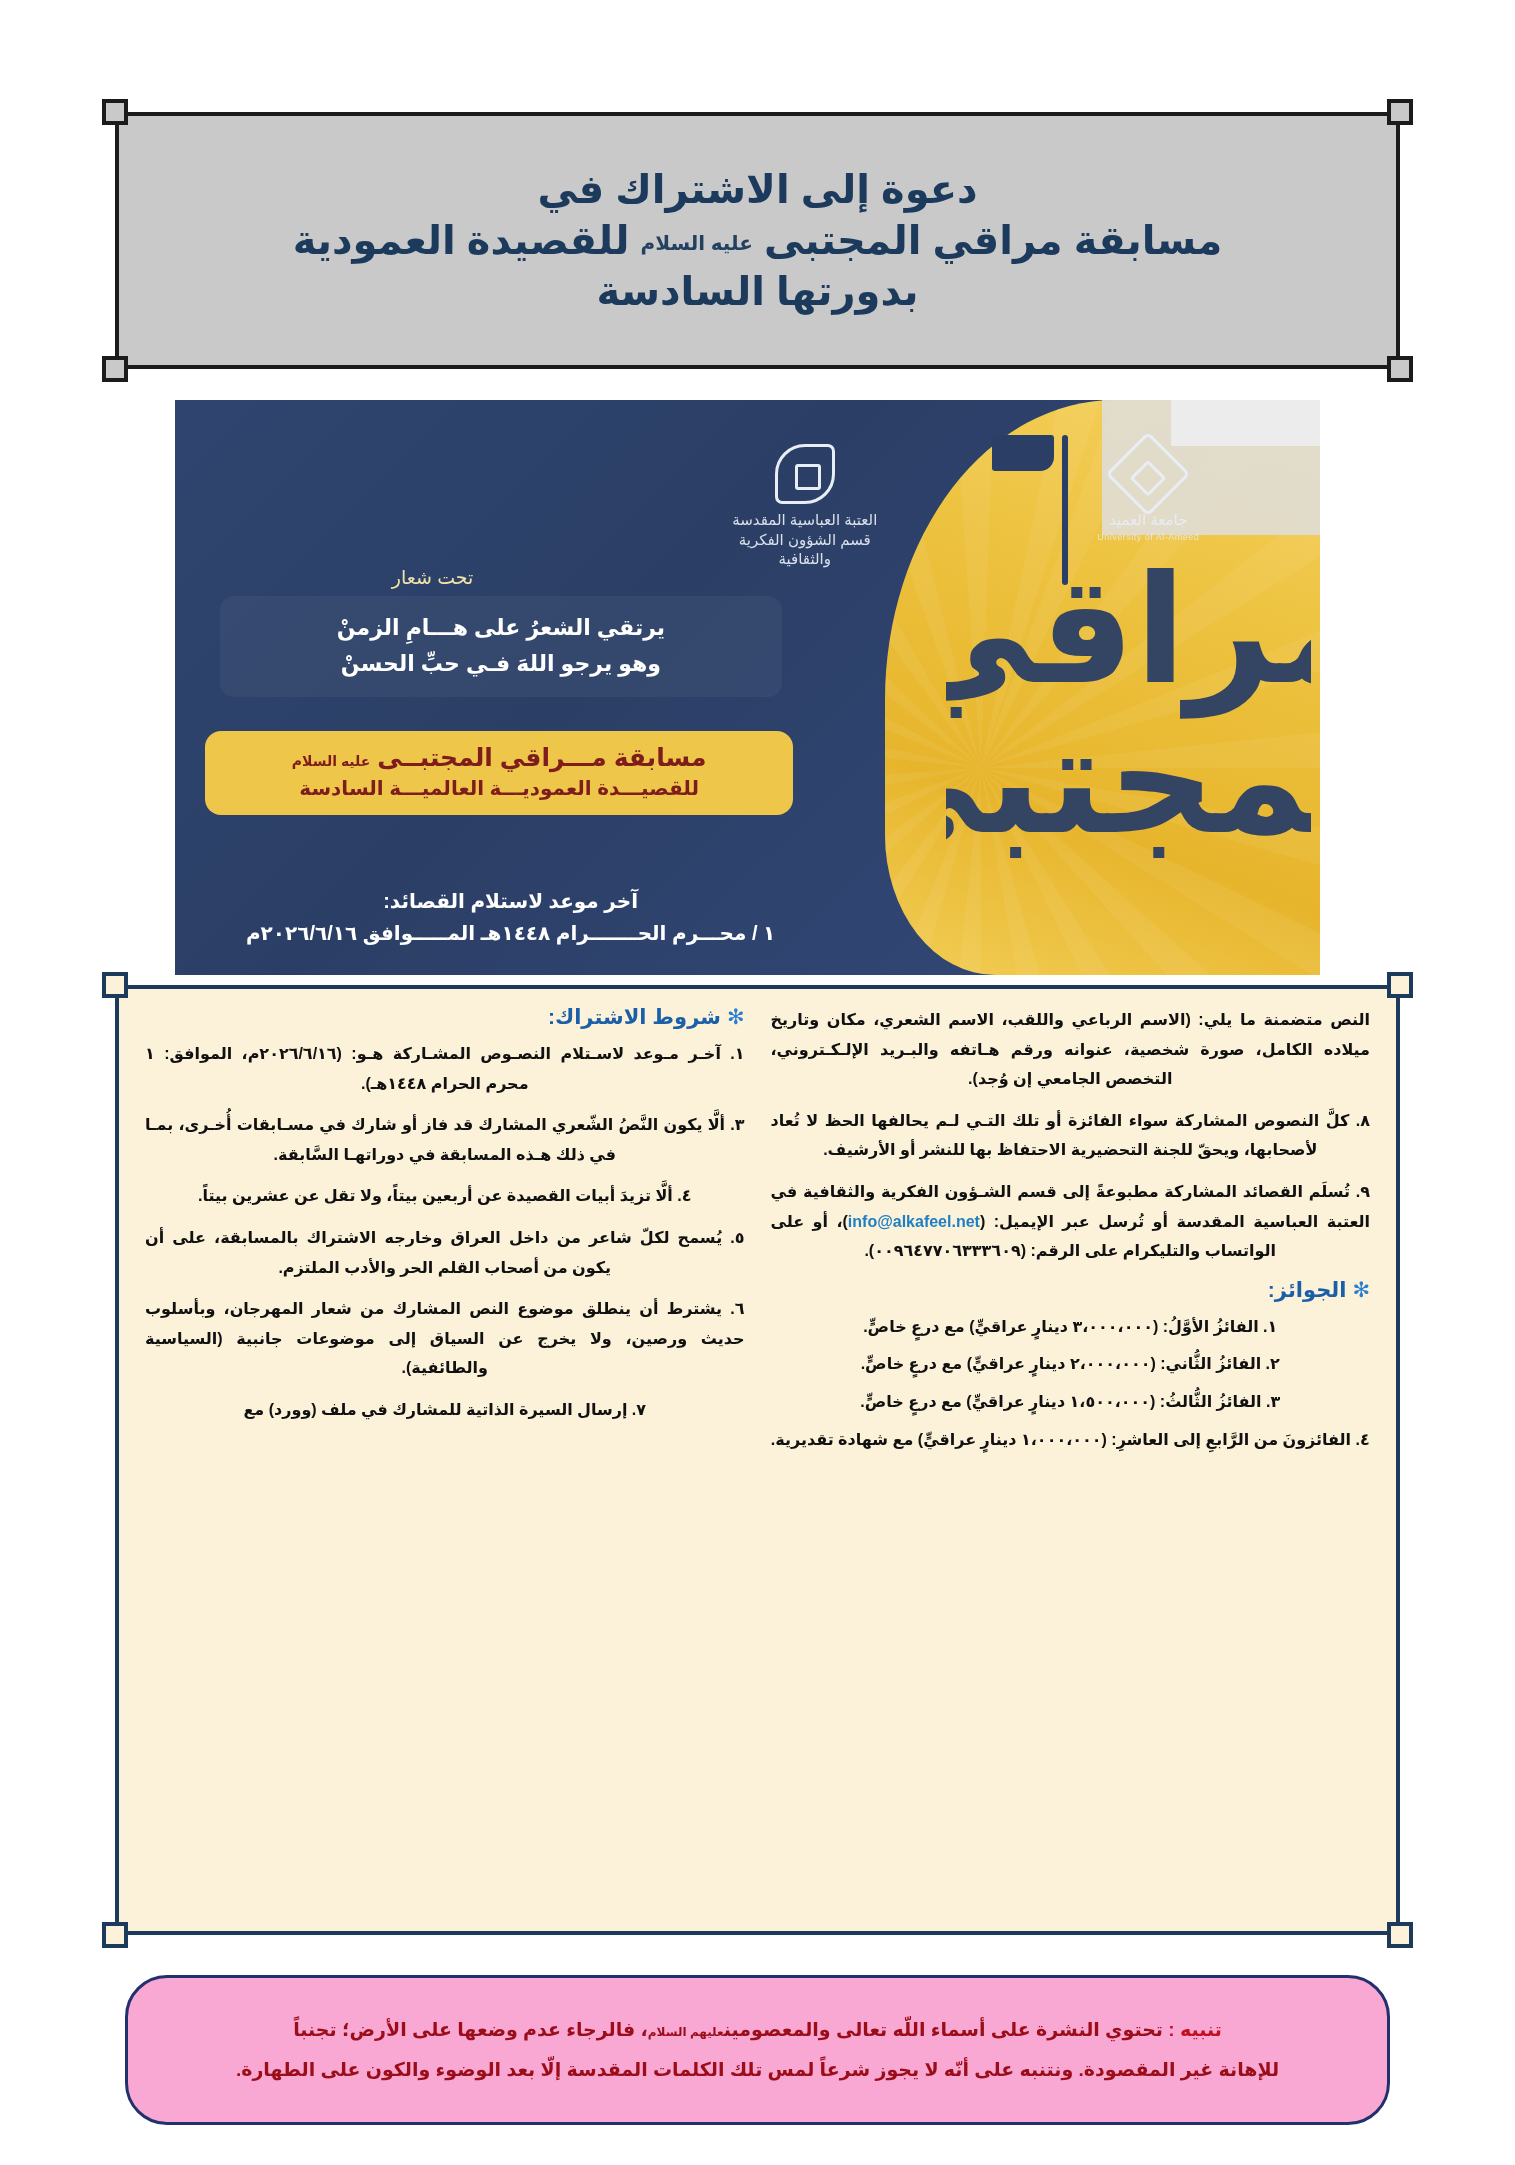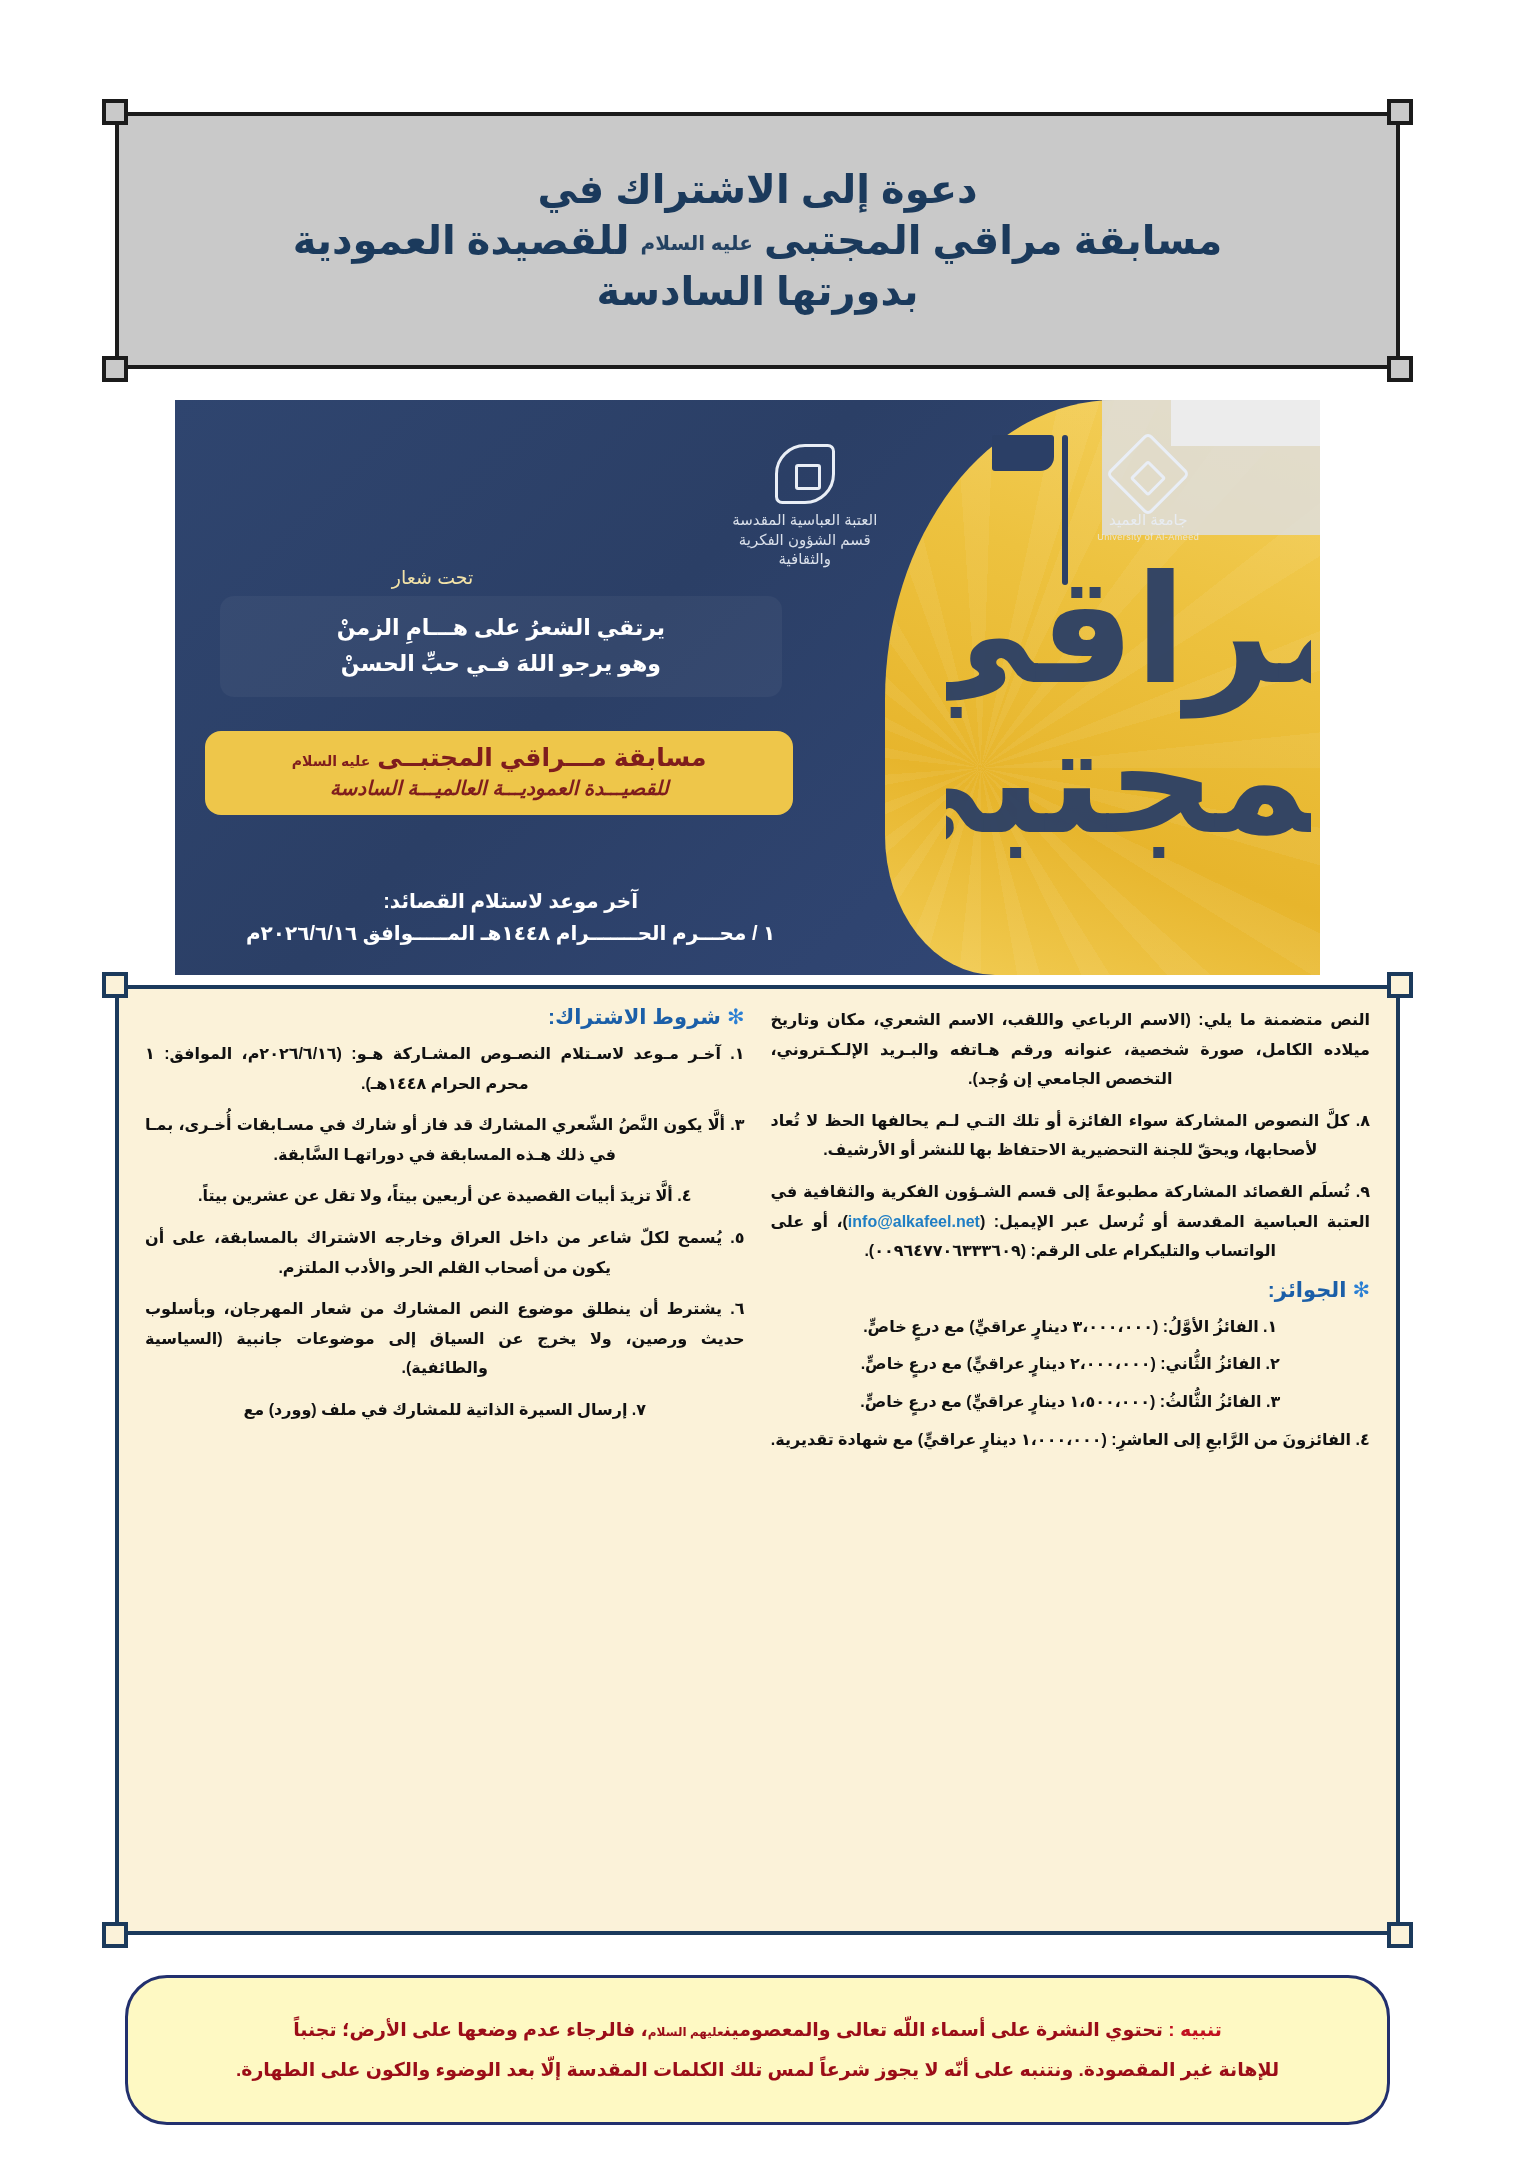--- a/index.html
+++ b/index.html
@@ -186,21 +186,21 @@
     border-radius:16px;
     padding:10px 18px 12px 18px;
     color:#7f1d1d;
     text-align:center;
   }
   .ribbon .r1{
     font-size:25px; font-weight:bold; letter-spacing:1px; line-height:1.3;
   }
   .ribbon .r1 .honorific{font-size:14px;}
   .ribbon .r2{
-    font-size:20px; font-weight:bold; letter-spacing:1px; line-height:1.45;font-style:italic;
+    font-size:20px; font-weight:bold; letter-spacing:1px; line-height:1.45;
   }
 
   .deadline{
     position:absolute;
     bottom:30px; left:30px; right:44%;
     text-align:center;
     color:#ffffff;
   }
   .deadline .d1{ font-size:20px; font-weight:bold; margin-bottom:8px;}
   .deadline .d2{ font-size:20px; font-weight:bold; letter-spacing:.4px;}
@@ -267,21 +267,21 @@
   }
   .email{ color:#1f7ec4; font-weight:bold; direction:ltr; unicode-bidi:embed;}
 
   
   .notice{
     position:absolute;
     left:125px; top:1975px;
     width:1265px; height:150px;
     border:3px solid #22306e;
     border-radius:42px;
-    background:#fef9c3;
+    background:#f9a8d4;
     box-sizing:border-box;
     display:flex; flex-direction:column;
     align-items:center; justify-content:center;
     padding:8px 34px;
     direction:rtl;
   }
   .notice p{
     margin:5px 0;
     color:#9b0d18;
     font-weight:bold;

